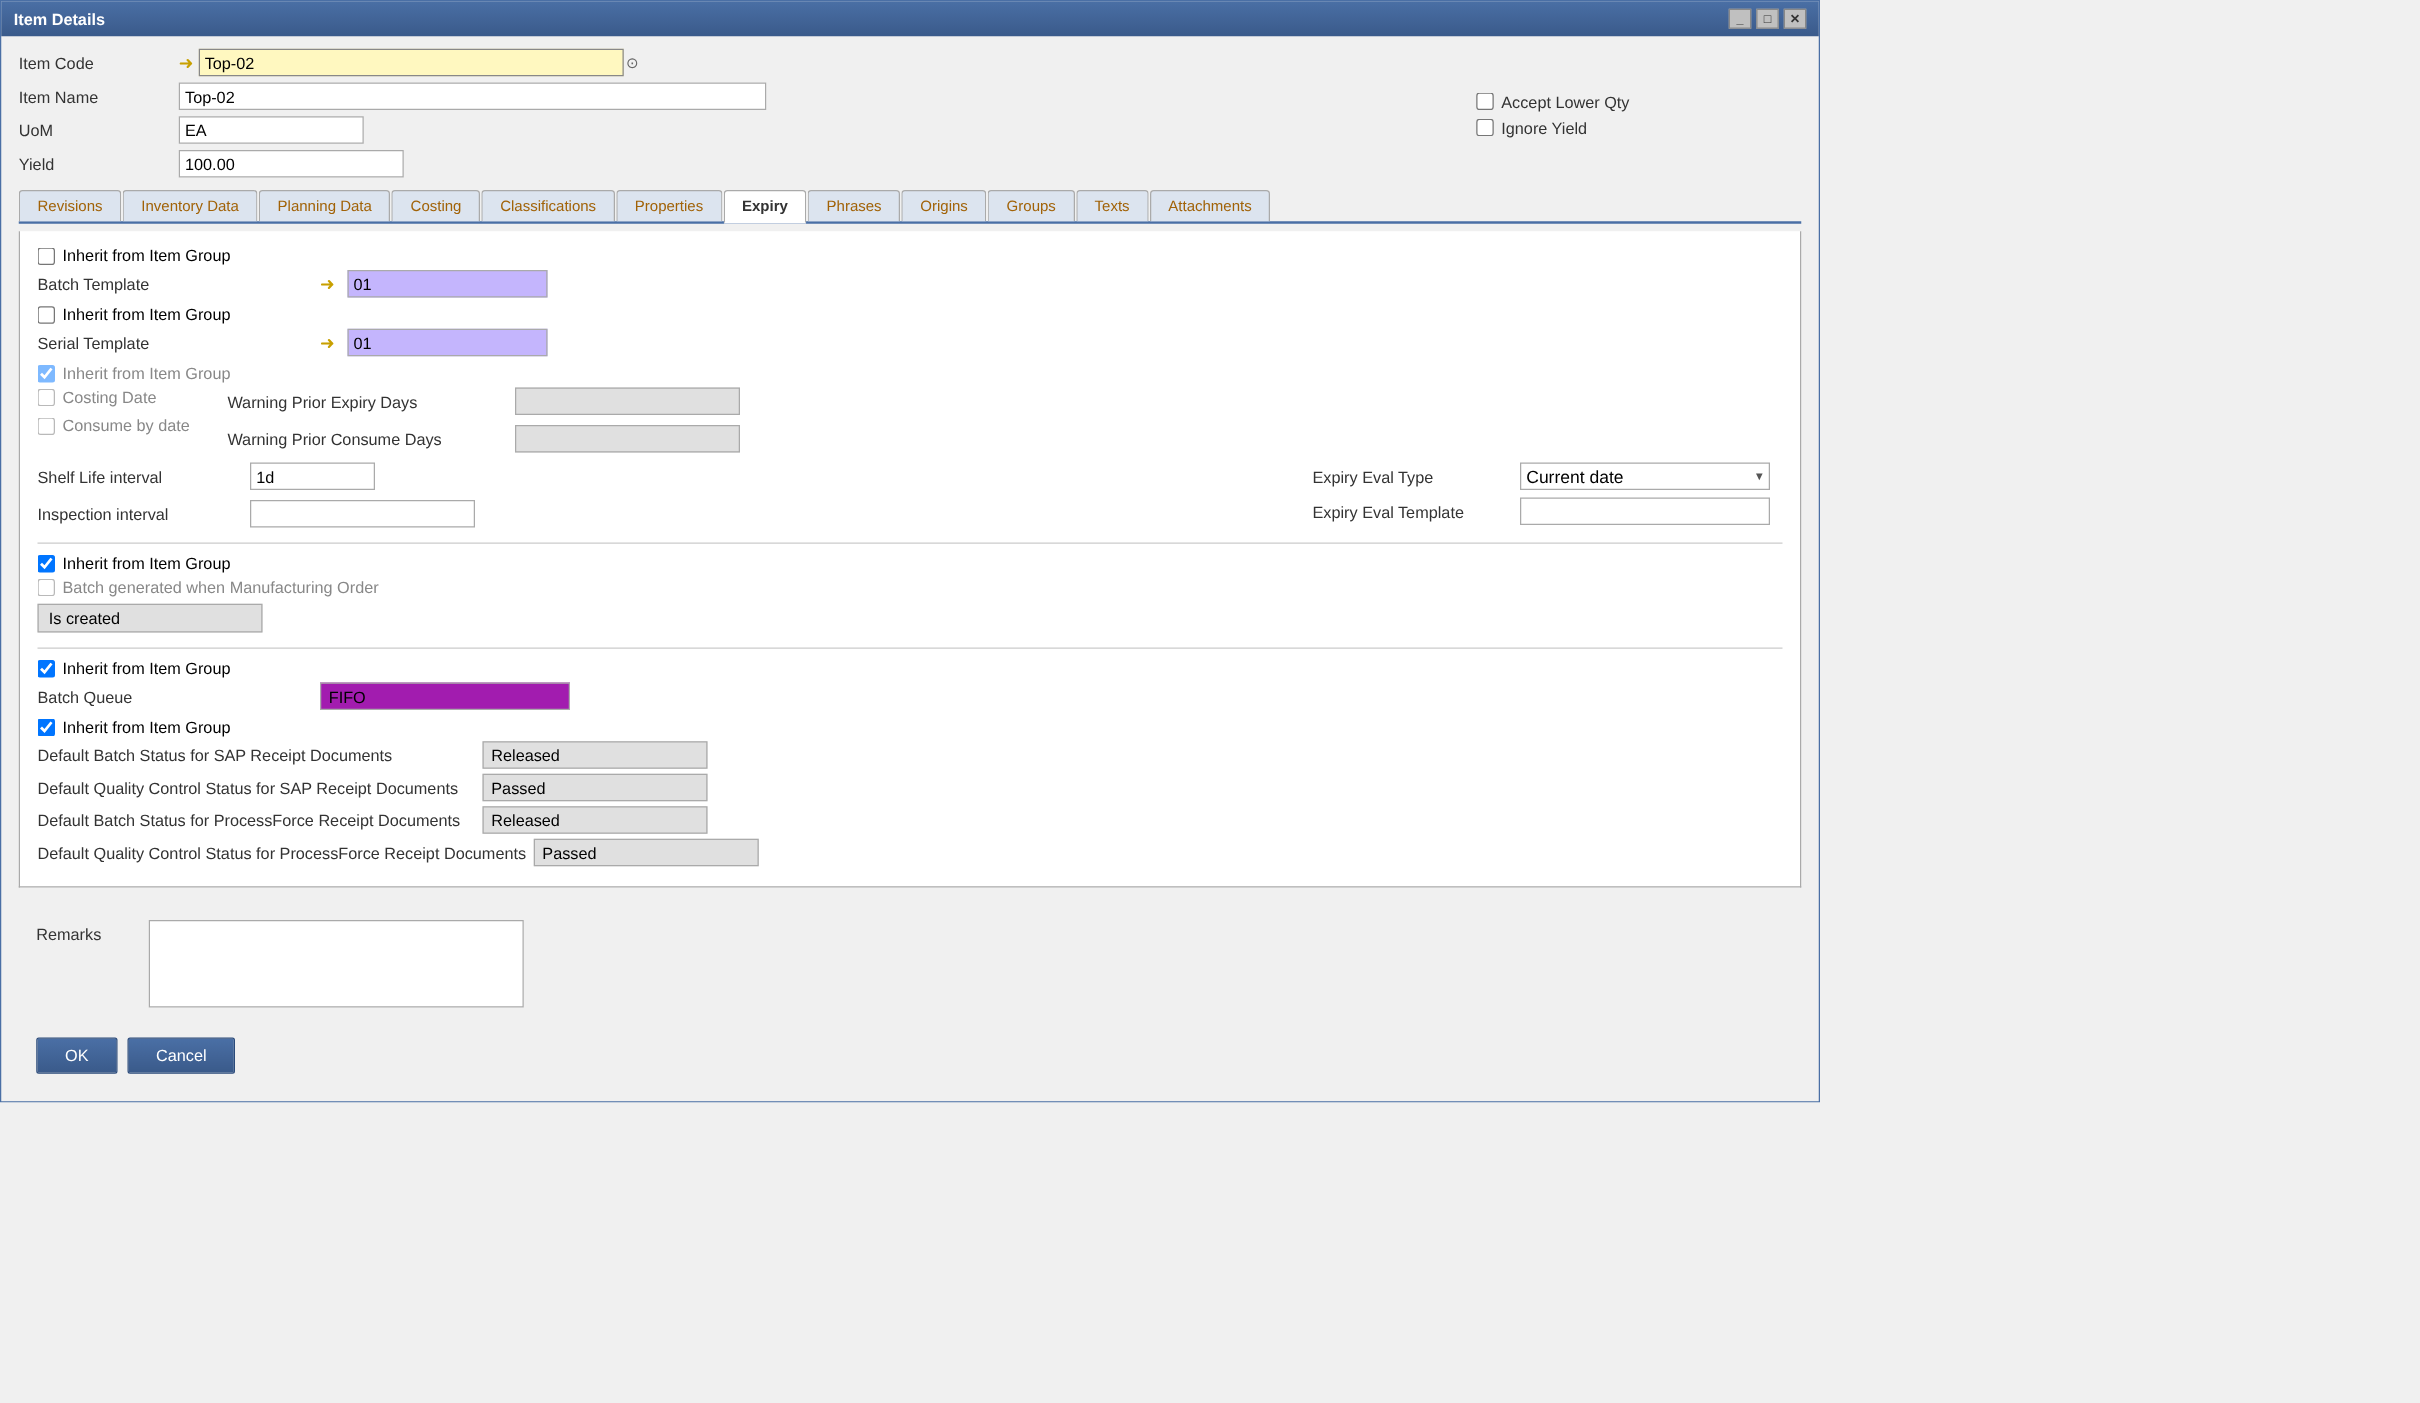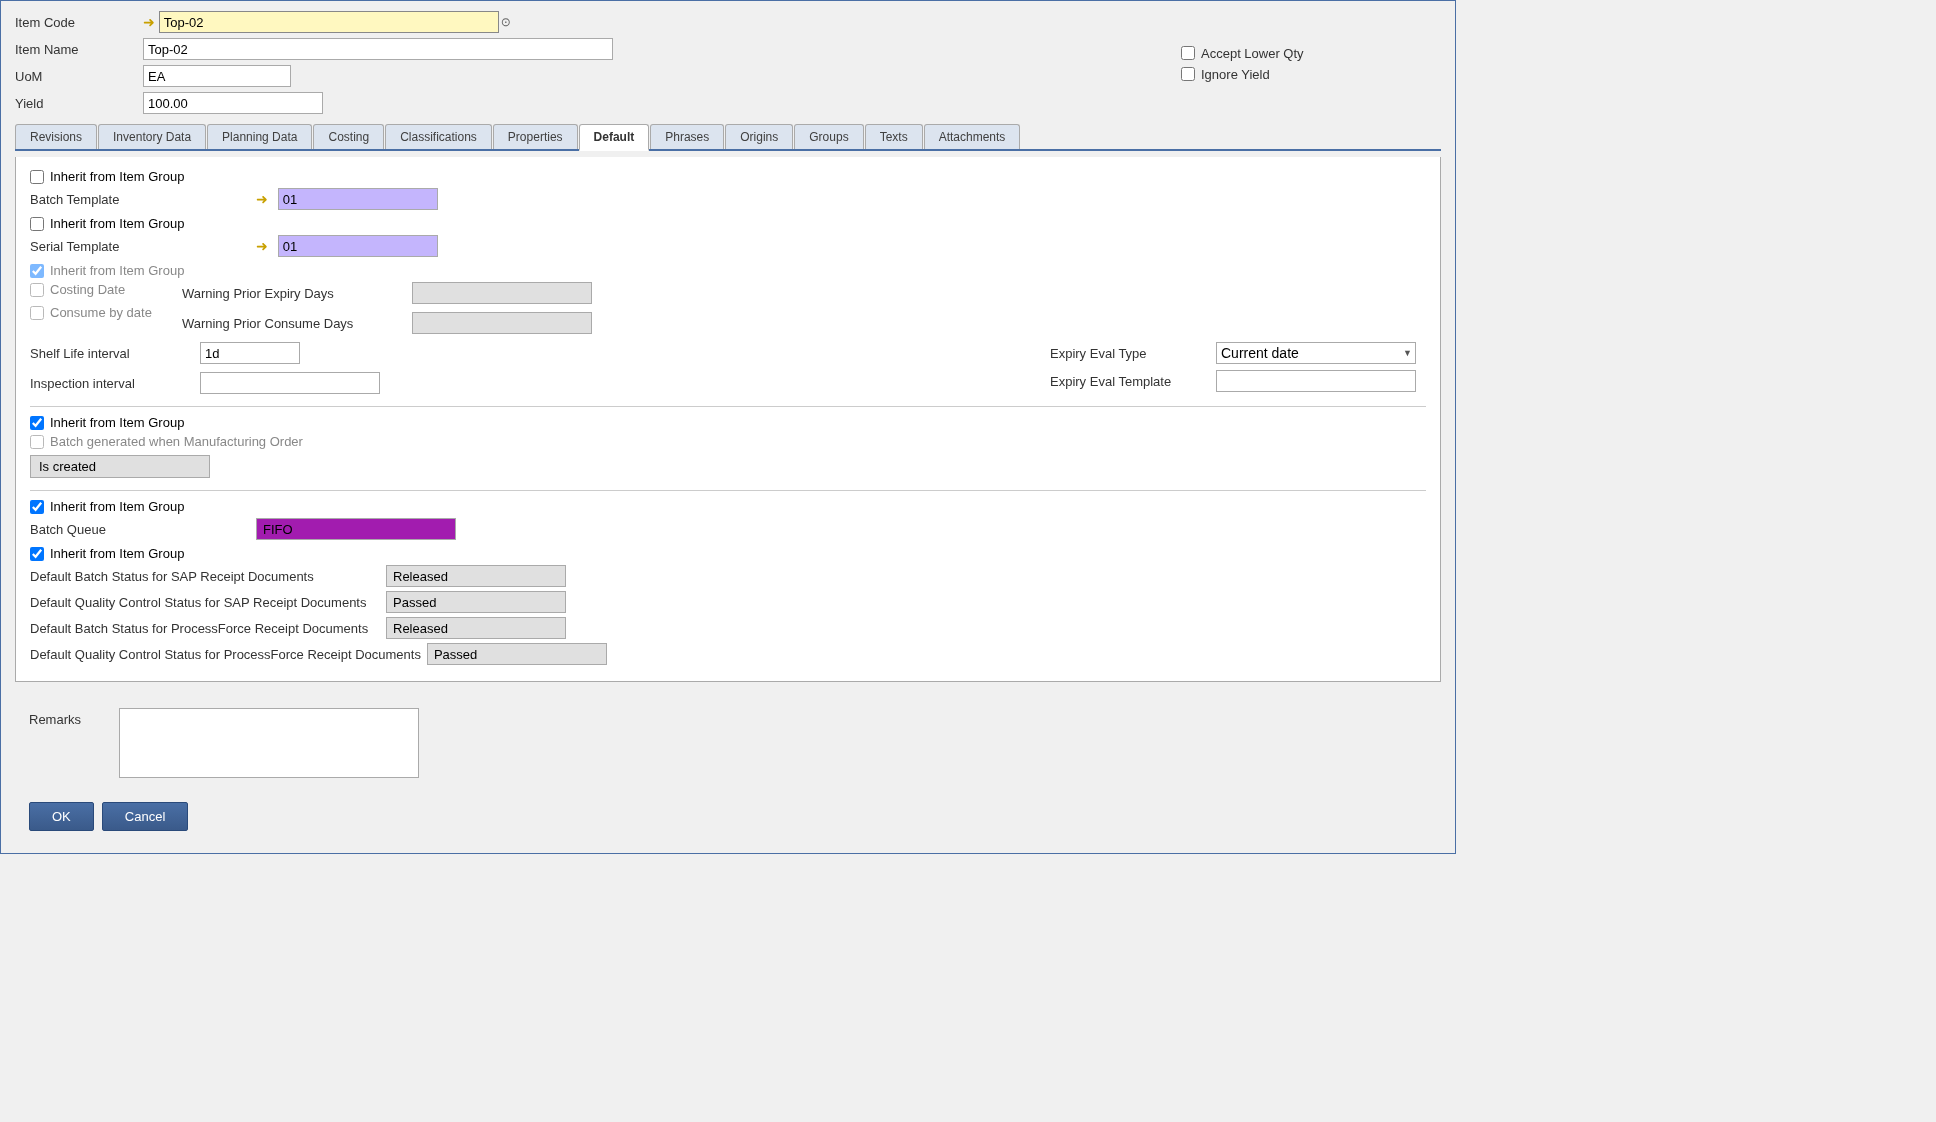--- a/index.html
+++ b/index.html
@@ -99,21 +99,21 @@
       margin-top: 4px;
     }
 
     .tab {
       padding: 5px 14px;
       border: 1px solid #aaa;
       border-bottom: none;
       background: #dce4ef;
       cursor: pointer;
       font-size: 12px;
-      color: #404040;
+      color: #a16207;
       margin-right: 1px;
       border-radius: 3px 3px 0 0;
     }
 
     .tab.active {
       background: white;
       border-bottom: 2px solid white;
       margin-bottom: -2px;
       font-weight: bold;
       color: #333;
@@ -389,20 +389,28 @@
       gap: 6px;
       padding-left: 40px;
       padding-top: 2px;
     }
   </style>
 </head>
 <body>
 
 <div class="window">
 
+  <div class="title-bar">
+    <span>Item Details</span>
+    <div class="title-bar-controls">
+      <div class="title-bar-btn">_</div>
+      <div class="title-bar-btn">□</div>
+      <div class="title-bar-btn">✕</div>
+    </div>
+  </div>
 
   <div class="content">
 
     <div class="header-grid">
 
       <span class="field-label">Item Code</span>
       <div class="arrow-input-wrap">
         <span class="field-arrow">➜</span>
         <input type="text" class="field-input highlighted" value="Top-02" style="width: 340px;">
         <span class="input-icon">⊙</span>
@@ -429,21 +437,21 @@
       <input type="text" class="field-input" value="100.00" style="width: 180px;">
     </div>
 
     <div class="tabs">
       <div class="tab">Revisions</div>
       <div class="tab">Inventory Data</div>
       <div class="tab">Planning Data</div>
       <div class="tab">Costing</div>
       <div class="tab">Classifications</div>
       <div class="tab">Properties</div>
-      <div class="tab active">Default</div>
+      <div class="tab active">Expiry</div>
       <div class="tab">Phrases</div>
       <div class="tab">Origins</div>
       <div class="tab">Groups</div>
       <div class="tab">Texts</div>
       <div class="tab">Attachments</div>
     </div>
 
     <div class="tab-content">
 
       

